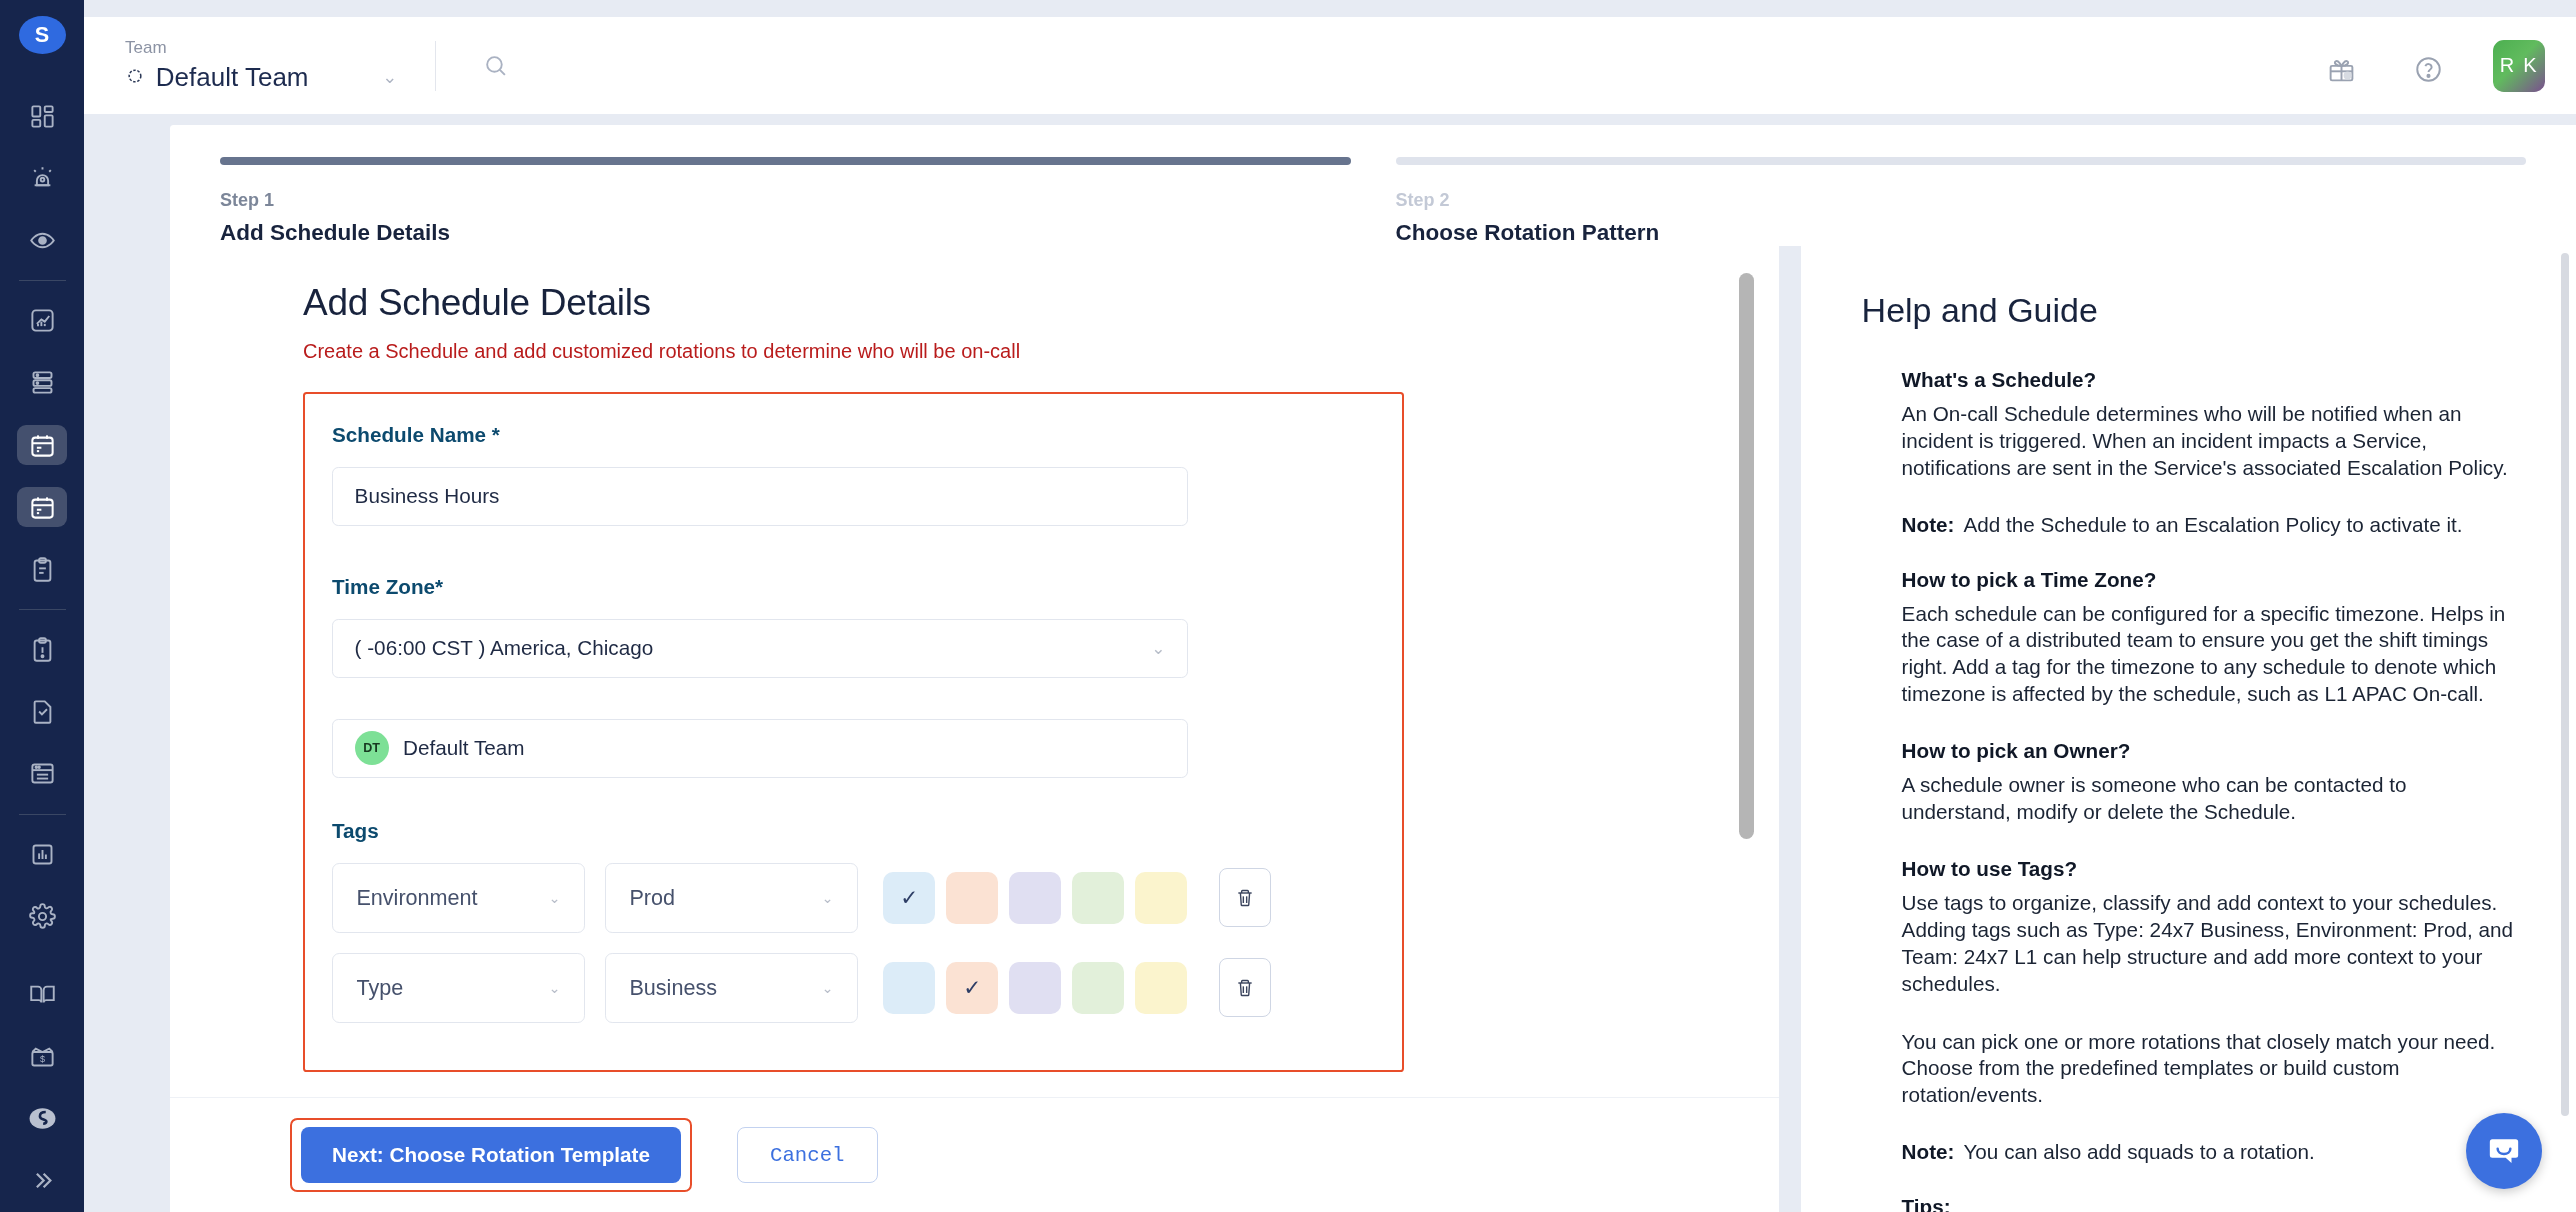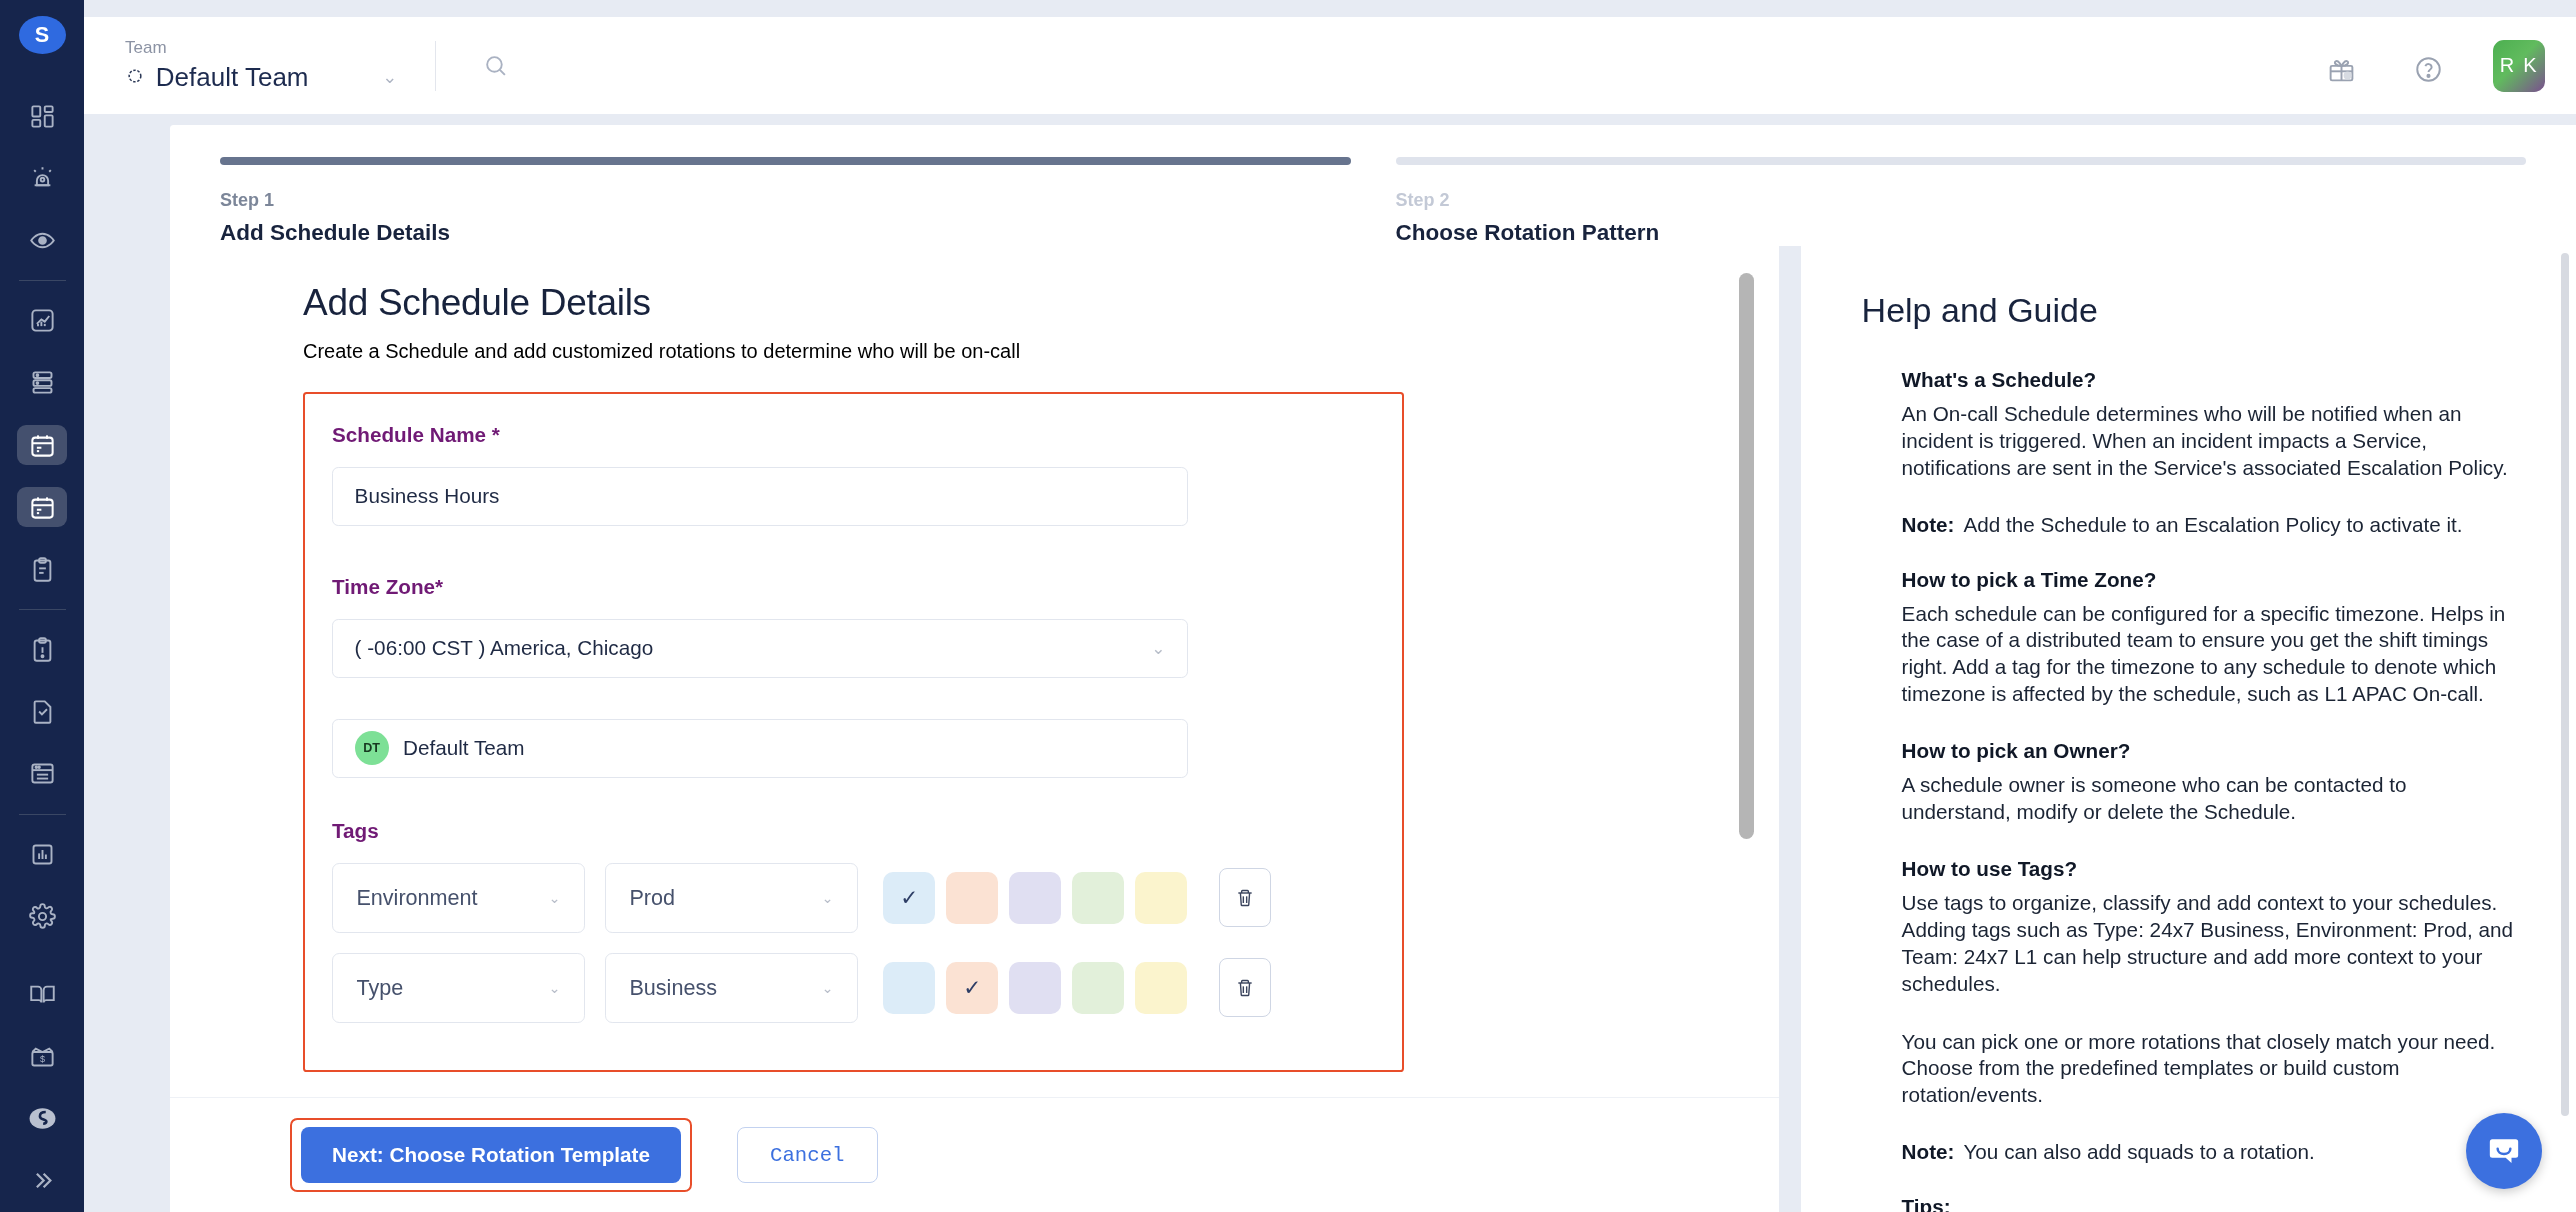--- a/index.html
+++ b/index.html
@@ -75,28 +75,28 @@
   .step.active .step-num { color: #7c8699; }
   .step-title { font-size: 22.5px; font-weight: bold; color: #18233d; }
 
   .panes { display: flex; flex: 1; min-height: 0; }
 
   
   .left-pane { flex: 0 0 1609px; display: flex; flex-direction: column; min-height: 0; position: relative; }
   .left-scroll { flex: 1; overflow: hidden; padding: 36px 0 0 0; position: relative; }
   .left-inner { padding-left: 133px; padding-right: 63px; }
   .page-title { font-size: 37px; color: #18233d; font-weight: normal; letter-spacing: -0.3px; }
-  .page-sub { font-size: 20px; color: #000000; margin-top: 16px; }
+  .page-sub { font-size: 20px; color: #b91c1c; margin-top: 16px; }
 
   .form-box {
     margin-top: 29px; border: 2.7px solid #e84e2a; border-radius: 3.6px;
     padding: 29px 0 27px 0; width: 1101px;
   }
   .field { padding: 0 27px; }
-  .field-label { font-size: 20.7px; font-weight: bold; color: #701a75; margin-bottom: 20px; }
+  .field-label { font-size: 20.7px; font-weight: bold; color: #0c4a6e; margin-bottom: 20px; }
   .text-input {
     width: 856px; height: 59px; border: 0.9px solid #e2e6ee; border-radius: 6.3px;
     display: flex; align-items: center; padding: 0 21.6px;
     font-size: 20.7px; color: #1f2a44;
   }
   .select-input {
     width: 856px; height: 59px; border: 0.9px solid #e2e6ee; border-radius: 6.3px;
     display: flex; align-items: center; padding: 0 21.6px;
     font-size: 20.7px; color: #1f2a44; justify-content: space-between;
   }

